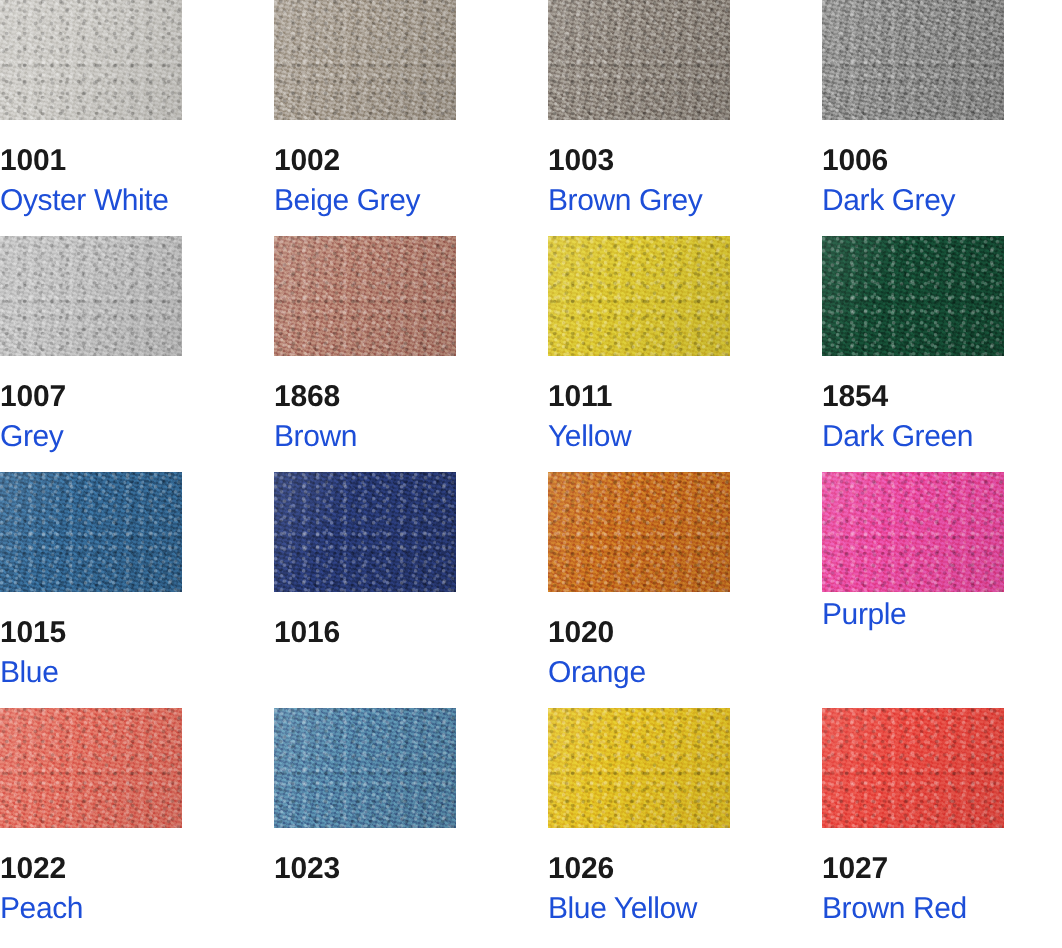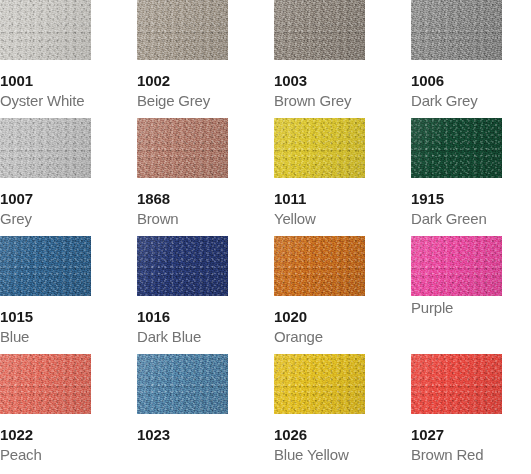--- a/index.html
+++ b/index.html
@@ -58,21 +58,21 @@
     font-size:15px;
     font-weight:bold;
     color:#1a1a1a;
     letter-spacing:-0.1px;
     line-height:16px;
   }
   .swatch-name {
     margin-top:3px;
     font-size:15px;
     font-weight:normal;
-    color:#737373;
+    color:#1d4ed8;
     letter-spacing:-0.2px;
     line-height:17px;
     white-space:nowrap;
   }
 </style>
 </head>
 <body>
 
 <div id="swatch-grid">
     <div class="swatch-cell">
@@ -145,42 +145,41 @@
       <div class="swatch-code">1011</div>
       <div class="swatch-name">Yellow</div>
     </div>
     <div class="swatch-cell">
       <div class="swatch-chip" style="background: rgb(19, 69, 47);">
         <div class="tex base"></div>
         <div class="tex grain"></div>
         <div class="tex speck"></div>
         <div class="tex shade"></div>
       </div>
-      <div class="swatch-code">1915</div>
+      <div class="swatch-code">1854</div>
       <div class="swatch-name">Dark Green</div>
     </div>
     <div class="swatch-cell">
       <div class="swatch-chip" style="background: rgb(47, 94, 135);">
         <div class="tex base"></div>
         <div class="tex grain"></div>
         <div class="tex speck"></div>
         <div class="tex shade"></div>
       </div>
       <div class="swatch-code">1015</div>
       <div class="swatch-name">Blue</div>
     </div>
     <div class="swatch-cell">
       <div class="swatch-chip" style="background: rgb(37, 53, 107);">
         <div class="tex base"></div>
         <div class="tex grain"></div>
         <div class="tex speck"></div>
         <div class="tex shade"></div>
       </div>
       <div class="swatch-code">1016</div>
-      <div class="swatch-name">Dark Blue</div>
     </div>
     <div class="swatch-cell">
       <div class="swatch-chip" style="background: rgb(196, 104, 30);">
         <div class="tex base"></div>
         <div class="tex grain"></div>
         <div class="tex speck"></div>
         <div class="tex shade"></div>
       </div>
       <div class="swatch-code">1020</div>
       <div class="swatch-name">Orange</div>

